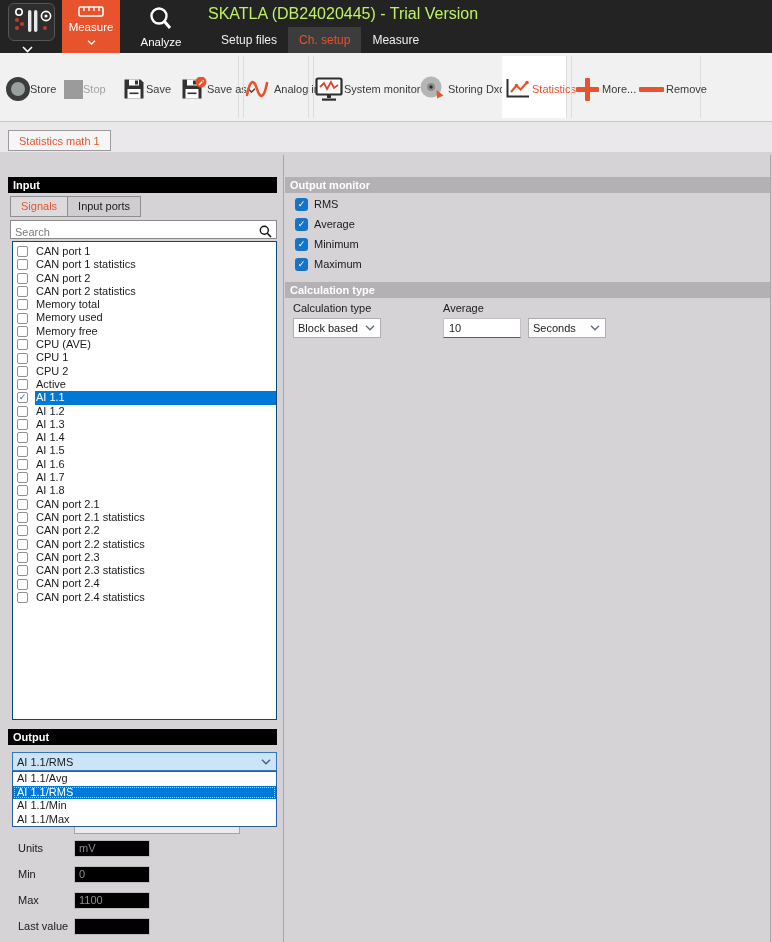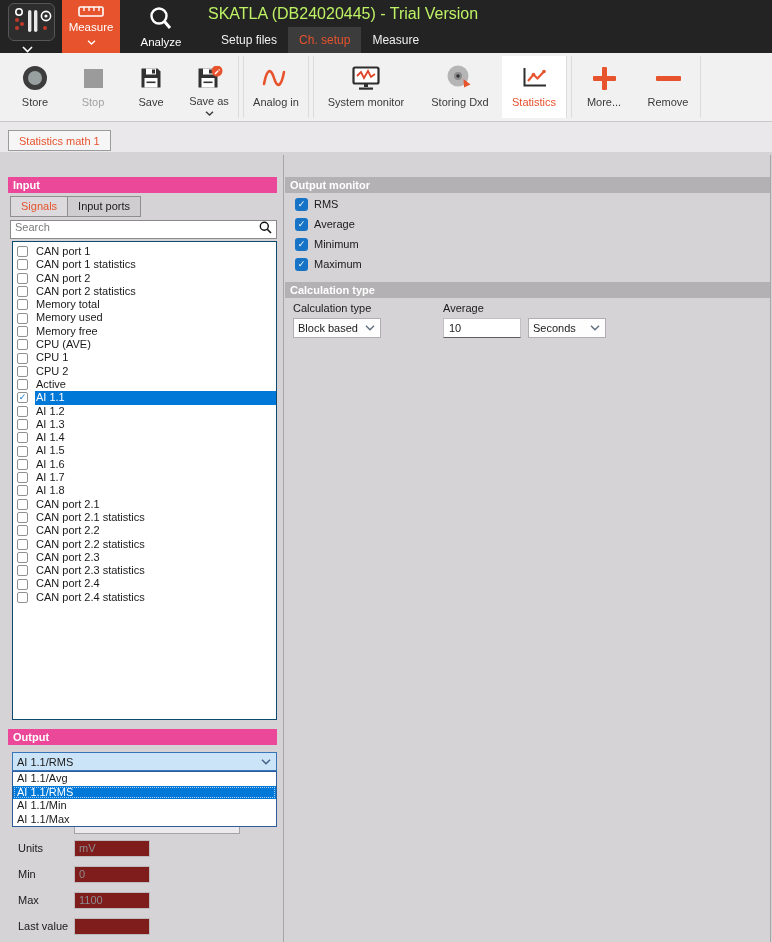--- a/index.html
+++ b/index.html
@@ -20,48 +20,48 @@
   .app-title{position:absolute;left:208px;top:5px;font-size:16px;font-weight:normal;color:#bef264;white-space:nowrap}
   .nav-tabs{position:absolute;left:210px;top:27px;height:26px;display:flex}
   .nav-tab{padding:0 11px;line-height:26px;color:#f0f0f0;font-size:12px;white-space:nowrap;cursor:default}
   .nav-tab.active{background:#3c3c3c;color:#e6532d}
 
   
   .toolbar{position:absolute;left:0;top:53px;width:772px;height:69px;background:#f2f1f2;
            border-bottom:1px solid #c9c8c9;display:flex;align-items:stretch;padding:3px 0 3px 6px}
   .tb-group{display:flex;border-left:1px solid #dddcdd;border-right:1px solid #dddcdd;margin-right:4px}
   .tb-group:first-child{border-left:none}
-  .tb-btn{display:flex;flex-direction:column;align-items:center;padding-top:4px;width:58px;color:#3a3a3a;cursor:default}
+  .tb-btn{display:flex;flex-direction:row;align-items:center;padding-top:4px;width:58px;color:#3a3a3a;cursor:default}
   .tb-btn .ticon{height:36px;display:flex;align-items:center;justify-content:center}
   .tb-btn .tlabel{font-size:11px;margin-top:0;white-space:nowrap}
   .tb-btn.disabled .tlabel{color:#a2a2a2}
   .tb-btn.active{background:#fff}
   .tb-btn.active .tlabel{color:#e6532d}
   .w64{width:64px}.w104{width:104px}.w84{width:84px}
   .icon-store{width:24px;height:24px;border-radius:50%;border:5px solid #3d3d3d;background:#98a0a0}
   .icon-stop{width:19px;height:19px;background:#9b9b9b}
   .tb-caret{margin-top:-1px}
 
   
   .tabstrip{position:absolute;left:0;top:122px;width:772px;height:30px;background:#eae8ea}
   .module-tab{position:absolute;left:8px;top:130px;height:21px;padding:0 10px;line-height:20px;
               background:#f7f6f7;border:1px solid #9b9b9b;color:#e6532d;white-space:nowrap}
 
   
   .phead{position:absolute;height:16px;line-height:16px;padding-left:5px;color:#fff;font-weight:bold;font-size:11px}
-  .phead.dark{background:#ec4899}
+  .phead.dark{background:#000000}
   .phead.light{background:#b3b1b3}
   .vline{position:absolute;top:155px;width:1px;height:787px;background:#a7a5a7}
 
   
   .sig-tabs{position:absolute;left:10px;top:196px;display:flex;height:21px}
   .sig-tab{padding:0 10px;line-height:19px;border:1px solid #8f8f8f;background:#cfcdcf;margin-right:-1px;cursor:default}
   .sig-tab.active{background:#dcdadc;color:#e6532d;z-index:2}
   .search-box{position:absolute;left:10px;top:220px;width:267px;height:19px;background:#fff;
-              border:1px solid #8a8a8a;display:flex;align-items:flex-start}
+              border:1px solid #8a8a8a;display:flex;align-items:flex-end}
   .search-box input{flex:1;border:none;outline:none;background:transparent;font:inherit;color:#333;padding-left:4px}
   .search-box input::placeholder{color:#7b7b7b}
   .search-mag{display:flex;align-items:center;padding-right:4px}
   .signal-list{position:absolute;left:12px;top:241px;width:265px;height:479px;background:#fff;
                border:1px solid #0c4a6e;overflow:hidden;padding-top:3px}
   .sig-row{display:flex;align-items:center;height:13.3px;padding-left:4px;cursor:default}
   .cb-small{width:11px;height:11px;border:1px solid #909090;border-radius:2px;background:#fff;
             flex:0 0 auto;margin-right:7px;font-size:9px;line-height:9px;text-align:center;color:#1673c6}
   .sig-row.checked .cb-small::after{content:"✓"}
   .sig-label{flex:1;line-height:13.3px;padding-left:1px;white-space:nowrap}
@@ -72,21 +72,21 @@
   .combo .combo-val{flex:1;padding-left:4px;white-space:nowrap;overflow:hidden}
   .combo .chev{display:flex;align-items:center;padding-right:5px}
   .out-combo{position:absolute;left:12px;top:752px;width:265px;height:19px;background:#cce4f7;border:1px solid #3874b8}
   .dropdown{position:absolute;left:12px;top:771px;width:265px;background:#fff;border:1px solid #2c5c9c;z-index:5}
   .dd-opt{height:13.5px;line-height:13.5px;padding-left:4px;white-space:nowrap;cursor:default}
   .dd-opt.selected{background:#0078d7;color:#fff;outline:1px dotted #a8cef0;outline-offset:-2px}
   .obscured{position:absolute;left:74px;top:822px;width:166px;height:12px;background:#eceaec;border:1px solid #a5a3a5;z-index:1}
   .fields{position:absolute;left:0;top:835px;width:277px}
   .field-row{display:flex;align-items:center;height:26px;padding-left:18px}
   .field-label{width:56px}
-  .field-input{width:76px;height:17px;border:1px solid #bcbabc;background:#7f1d1d;color:#8d8d8d;
+  .field-input{width:76px;height:17px;border:1px solid #bcbabc;background:#000000;color:#8d8d8d;
                font:inherit;padding-left:4px;outline:none}
 
   
   .outch-list{position:absolute;left:295px;top:198px}
   .ch-row{display:flex;height:20px;cursor:default}
   .cb-blue{width:13px;height:13px;border-radius:3px;background:#1673c6;color:#fff;font-size:9px;
            line-height:13px;text-align:center;margin-right:6px}
   .ch-row.checked .cb-blue::after{content:"✓"}
   .calc-label1{position:absolute;left:293px;top:302px}
   .calc-label2{position:absolute;left:443px;top:302px}

